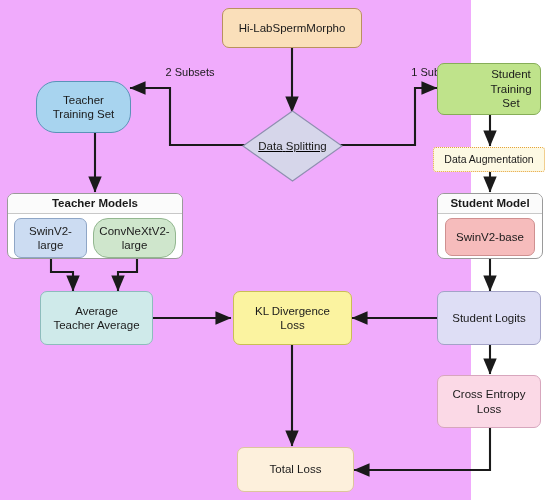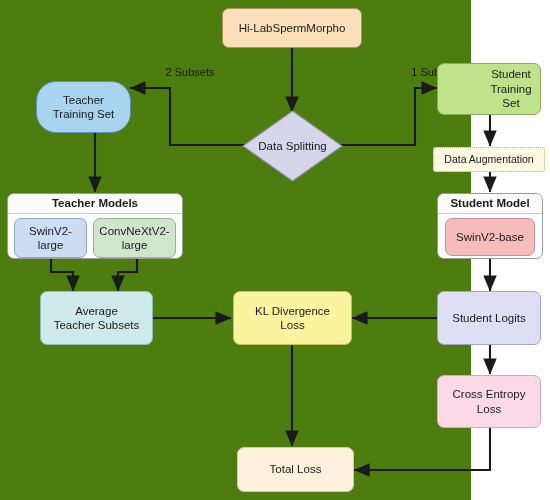--- a/index.html
+++ b/index.html
@@ -10,21 +10,21 @@
   body {
     width: 550px;
     height: 500px;
     font-family: "Liberation Sans", sans-serif;
     overflow: hidden;
   }
   #canvas {
     position: relative;
     width: 471px;
     height: 500px;
-    background: #4d7c0f;
+    background: #f0abfc;
   }
   svg.edges {
     position: absolute;
     left: 0; top: 0;
     width: 550px;
     height: 500px;
     pointer-events: none;
   }
   .node {
     position: absolute;
@@ -40,21 +40,21 @@
     border: 1px solid #808080;
   }
   .node span { display: block; padding: 0 3px; }
 
   
   .n-dataset   { background: #fadfba; border-color: #b9915f; }
   .n-teacher-ts{ background: #a8d4ef; border-color: #5b93b8; }
   .n-student-ts{ background: #bfe38b; border-color: #86ad58; padding-left: 44px; }
   .n-augment   { background: #fdf9e3; border: 1.6px dotted #e6a33a; border-radius: 3px; font-size: 10.5px;}
   .n-swin-large{ background: #ccdcf2; border-color: #8fa6c6; }
-  .n-convnext  { background: #cfe6cc; border-color: #93b790; }
+  .n-convnext  { background: #cfe6cc; border-color: #93b790; border-radius: 15px; }
   .n-swin-base { background: #f6bcbc; border-color: #cf9090; }
   .n-avg-logits{ background: #cfeaea; border-color: #8dbcbc; }
   .n-kl        { background: #fbf3a0; border-color: #c9bf55; }
   .n-student-logits { background: #dedef5; border-color: #a3a3c7; }
   .n-ce        { background: #fbd9e6; border-color: #d7a6bd; }
   .n-total     { background: #fdf0dc; border-color: #dcc59c; }
 
   
   .group {
     position: absolute;
@@ -78,20 +78,21 @@
     background: #fbfbfb;
     border-radius: 6px 6px 0 0;
   }
 
   
   .diamond-wrap {
     position: absolute;
     display: flex;
     align-items: center;
     justify-content: center;
+    text-decoration: underline;
   }
   .diamond-shape {
     position: absolute;
     left: 0; top: 0;
     width: 100%;
     height: 100%;
   }
   .diamond-label {
     position: relative;
     font-size: 11.5px;
@@ -212,21 +213,21 @@
   <div class="group" style="left:437px; top:193px; width:106px; height:66px;">
     <div class="group-title">Student Model</div>
   </div>
   <div class="node n-swin-base" style="left:445px; top:218px; width:90px; height:38px;">
     <span>SwinV2-base</span>
   </div>
 
   <div class="node n-avg-logits" style="left:40px; top:291px; width:113px; height:54px;">
     <div>
       <span>Average</span>
-      <span>Teacher Subsets</span>
+      <span>Teacher Average</span>
     </div>
   </div>
 
   <div class="node n-kl" style="left:233px; top:291px; width:119px; height:54px;">
     <div>
       <span>KL Divergence</span>
       <span>Loss</span>
     </div>
   </div>
 

